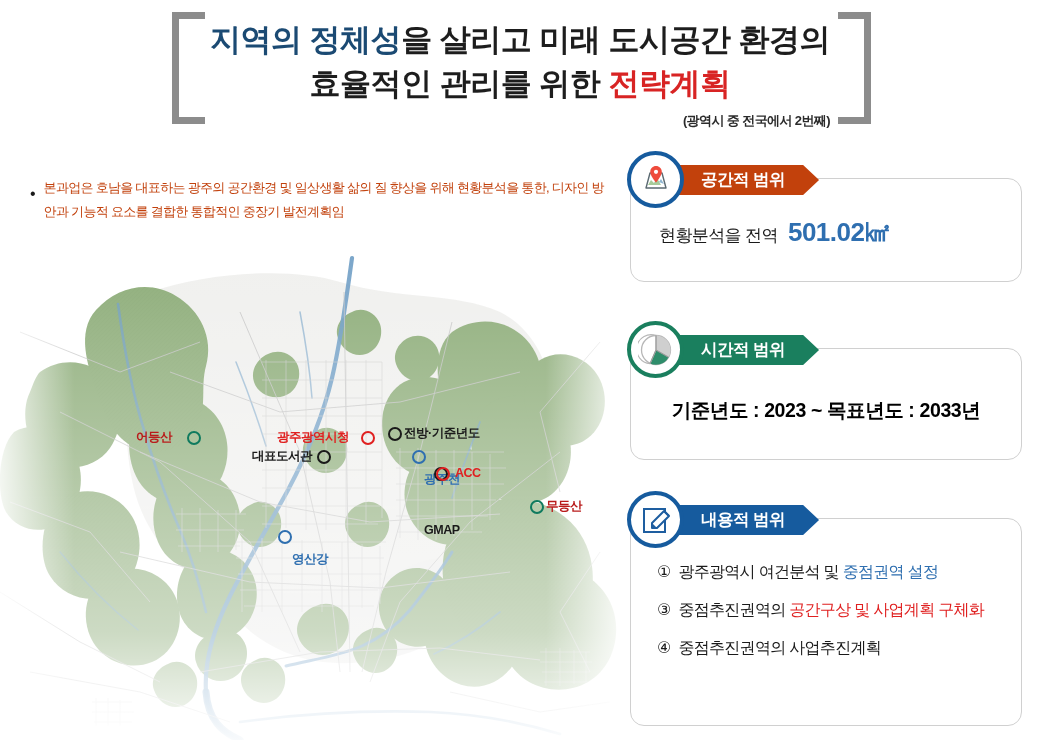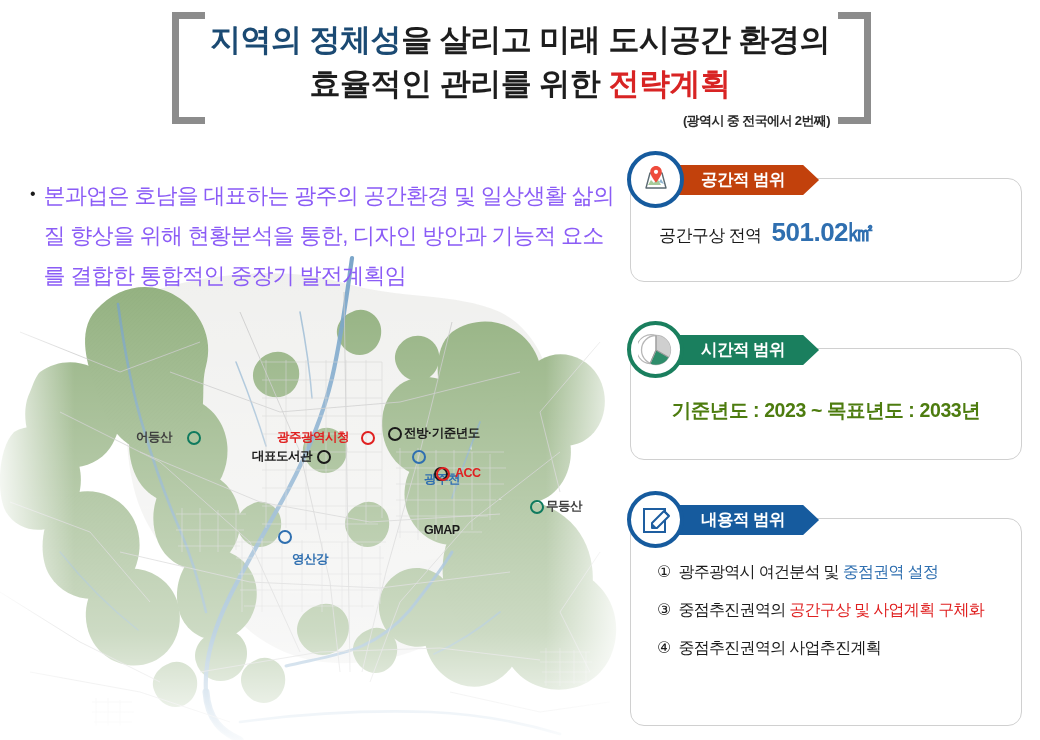--- a/index.html
+++ b/index.html
@@ -78,21 +78,21 @@
     position: absolute;
     font-size: 12.5px;
     font-weight: 700;
     letter-spacing: -0.5px;
     white-space: nowrap;
     z-index: 20;
   }
   .lbl-red   { color: #e02020; }
   .lbl-black { color: #1a1a1a; }
   .lbl-blue  { color: #2f6fb0; margin-top: 24px; }
-  .lbl-teal  { color: #404040; }
+  .lbl-teal  { color: #b91c1c; }
   .map-dot {
     position: absolute;
     width: 10px; height: 10px;
     border-radius: 50%;
     border: 2.3px solid #1a1a1a;
     background: transparent;
     z-index: 20;
   }
   .dot-red  { border-color: #e02020; }
   .dot-blue { border-color: #2f6fb0; }
@@ -106,25 +106,25 @@
     z-index: 30;
     display: flex;
   }
   #intro-dot {
     font-size: 16px;
     line-height: 36px;
     color: #1a1a1a;
     margin-right: 8px;
   }
   #intro-text {
-    font-size: 22px;
-    line-height: 40px;
+    font-size: 13px;
+    line-height: 24px;
     font-weight: 400;
     letter-spacing: -0.7px;
-    color: #8b5cf6;
+    color: #c2410c;
   }
 
   
   .panel {
     position: absolute;
     left: 630px;
     width: 392px;
     background: #ffffff;
     border: 1.6px solid #d0d0d0;
     border-radius: 14px;
@@ -191,21 +191,21 @@
     font-size: 26px;
     font-weight: 700;
     margin-left: 10px;
     letter-spacing: -0.5px;
   }
   #time-body {
     top: 48px;
     text-align: center;
     font-size: 19.5px;
     font-weight: 700;
-    color: #4d7c0f;
+    color: #000000;
     letter-spacing: -0.4px;
   }
   #content-body {
     top: 34px;
     padding-left: 26px;
   }
   .content-item {
     font-size: 16px;
     line-height: 38px;
     letter-spacing: -0.7px;
@@ -421,21 +421,21 @@
   <div class="panel-icon ring-blue">
     <svg width="34" height="34" viewBox="0 0 34 34" xmlns="http://www.w3.org/2000/svg">
       <path d="M7,25 L11,10 L23,10 L27,25 Z" fill="#ffffff" stroke="#5b6a72" stroke-width="1.4" stroke-linejoin="round"></path>
       <path d="M9,22 l3,-5 l3,3 l3,-5 l4,7 Z" fill="#9dc48f" opacity="0.9"></path>
       <path d="M20,19 l2,-3 l3,5 Z" fill="#7aa8c9" opacity="0.85"></path>
       <path d="M17,3 C13.8,3 11.2,5.6 11.2,8.8 C11.2,13.2 17,19.5 17,19.5 C17,19.5 22.8,13.2 22.8,8.8 C22.8,5.6 20.2,3 17,3 Z" fill="#ef4b3c"></path>
       <circle cx="17" cy="8.8" r="2.1" fill="#ffffff"></circle>
     </svg>
   </div>
   <div class="panel-body" id="space-body">
-    <span>공간구상 전역</span>
+    <span>현황분석을 전역</span>
     <span id="space-value">501.02㎢</span>
   </div>
 </div>
 
 <div class="panel" id="panel-time">
   <div class="panel-banner banner-green">
     <span>시간적 범위</span>
   </div>
   <div class="panel-icon ring-green">
     <svg width="36" height="36" viewBox="0 0 36 36" xmlns="http://www.w3.org/2000/svg">

